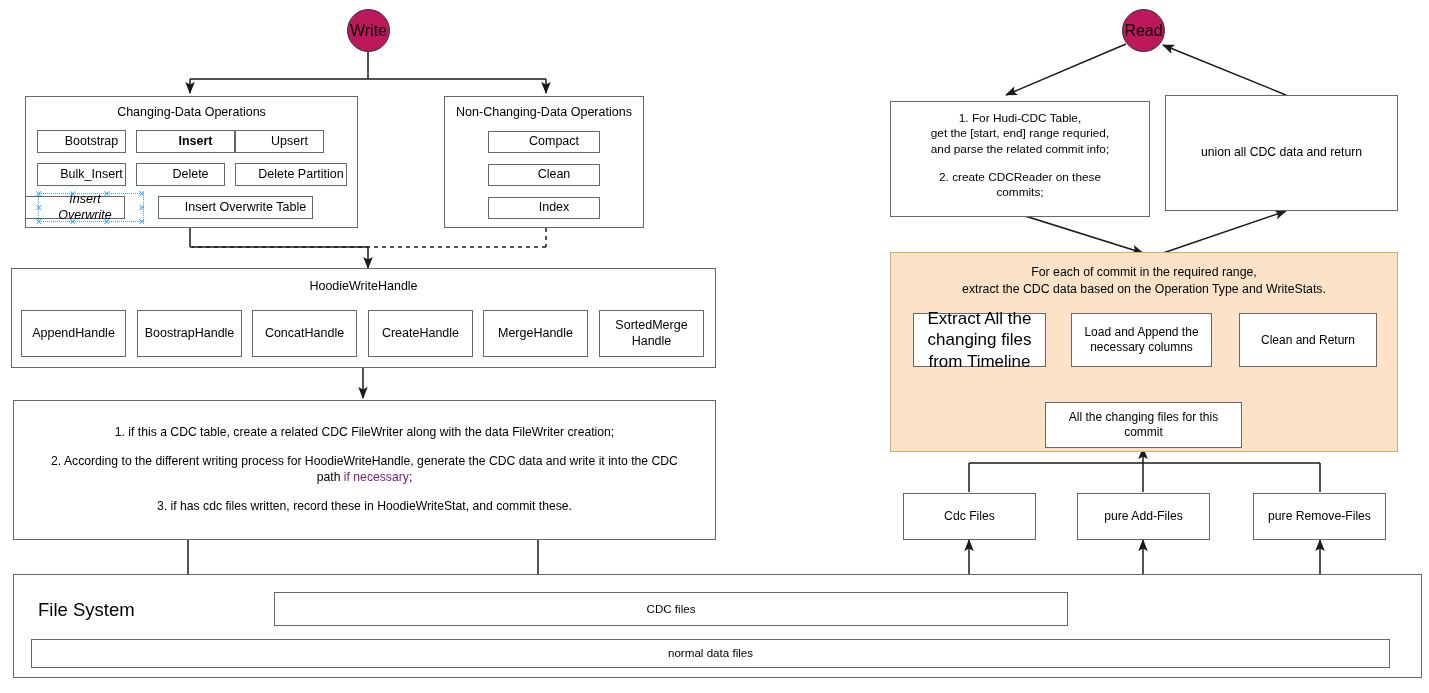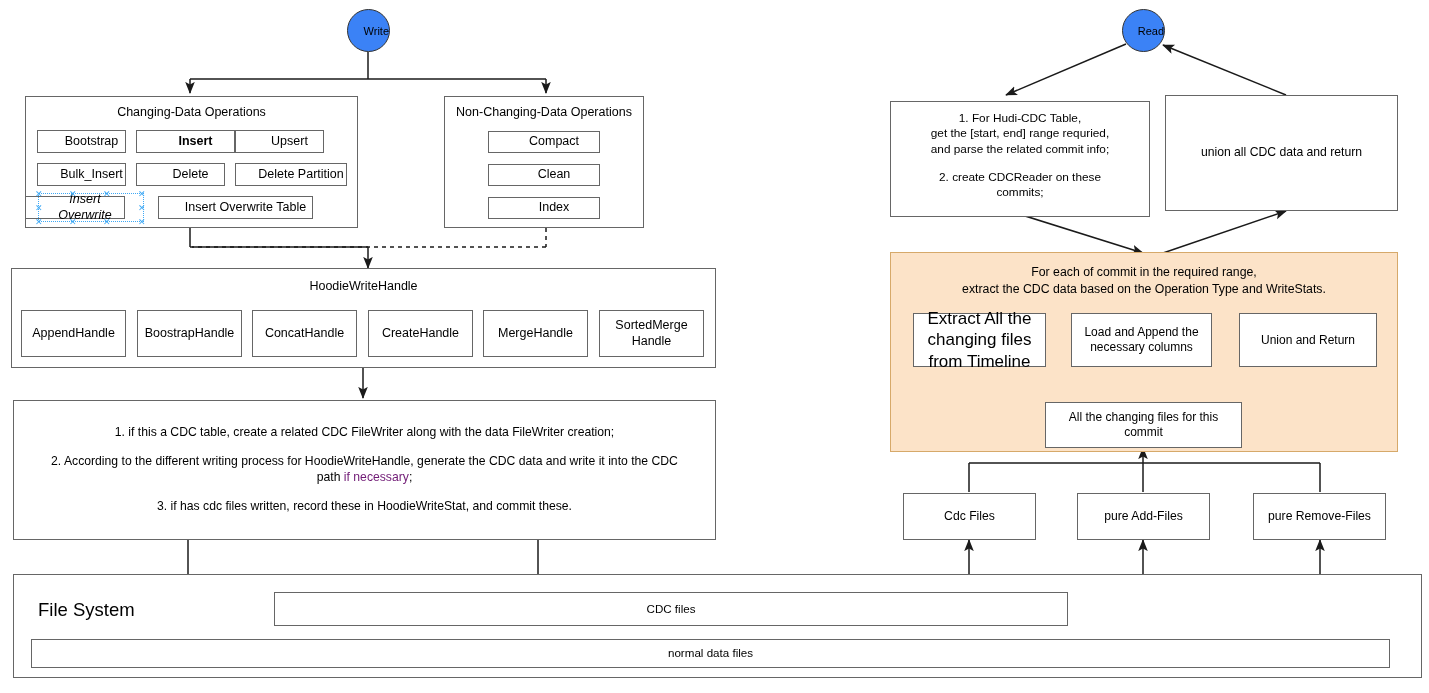--- a/index.html
+++ b/index.html
@@ -8,22 +8,22 @@
   #canvas{position:absolute;left:0;top:0;width:1429px;height:693px;}
   svg.wires{position:absolute;left:0;top:0;width:1429px;height:693px;pointer-events:none;}
 
   .node{position:absolute;box-sizing:border-box;background:#ffffff;
         border:1.6px solid #666666;display:flex;align-items:center;
         justify-content:center;text-align:center;line-height:1.25;}
   .grp{position:absolute;box-sizing:border-box;background:#ffffff;
        border:1.8px solid #666666;}
   .grp-title{position:absolute;left:0;right:0;text-align:center;font-size:12.5px;}
   .ellipse{position:absolute;box-sizing:border-box;border:1.6px solid #333;
-           border-radius:50%;background:#3b82f6;display:flex;align-items:center;
-           justify-content:flex-end;font-size:11px;}
+           border-radius:50%;background:#be185d;display:flex;align-items:center;
+           justify-content:center;font-size:16px;}
   .op{font-size:12.5px;padding-left:20px;}
   .handle{font-size:12.5px;}
   .orange{position:absolute;box-sizing:border-box;background:#fce3c8;
           border:1.6px solid #d6a96a;}
   .orange-title{position:absolute;left:0;right:0;text-align:center;
                 font-size:12.3px;line-height:1.35;}
   .fs-wrap{position:absolute;box-sizing:border-box;background:#fff;
            border:1.8px solid #666666;}
   .fs-label{position:absolute;font-size:18.5px;}
   .para{position:absolute;box-sizing:border-box;border:1.8px solid #666666;
@@ -219,21 +219,21 @@
       <div>extract the CDC data based on the Operation Type and WriteStats.</div>
     </div>
   </div>
   <div class="node" style="left:913px;top:313px;width:133px;height:54px;font-size:17px;padding:0 4px;">
     <span>Extract All the changing files from Timeline</span>
     </div>
   <div class="node" style="left:1071px;top:313px;width:141px;height:54px;font-size:12px;padding:0 4px;">
     <span>Load and Append the necessary columns</span>
     </div>
   <div class="node" style="left:1239px;top:313px;width:138px;height:54px;font-size:12px;padding:0 4px;">
-    <span>Union and Return</span>
+    <span>Clean and Return</span>
     </div>
   <div class="node" style="left:1045px;top:402px;width:197px;height:46px;font-size:12px;padding:0 6px;">
     <span>All the changing files for this commit</span>
     </div>
 
   <div class="node" style="left:903px;top:493px;width:133px;height:47px;font-size:12.2px;">
     <span>Cdc Files</span>
     </div>
   <div class="node" style="left:1077px;top:493px;width:133px;height:47px;font-size:12.2px;">
     <span>pure Add-Files</span>

